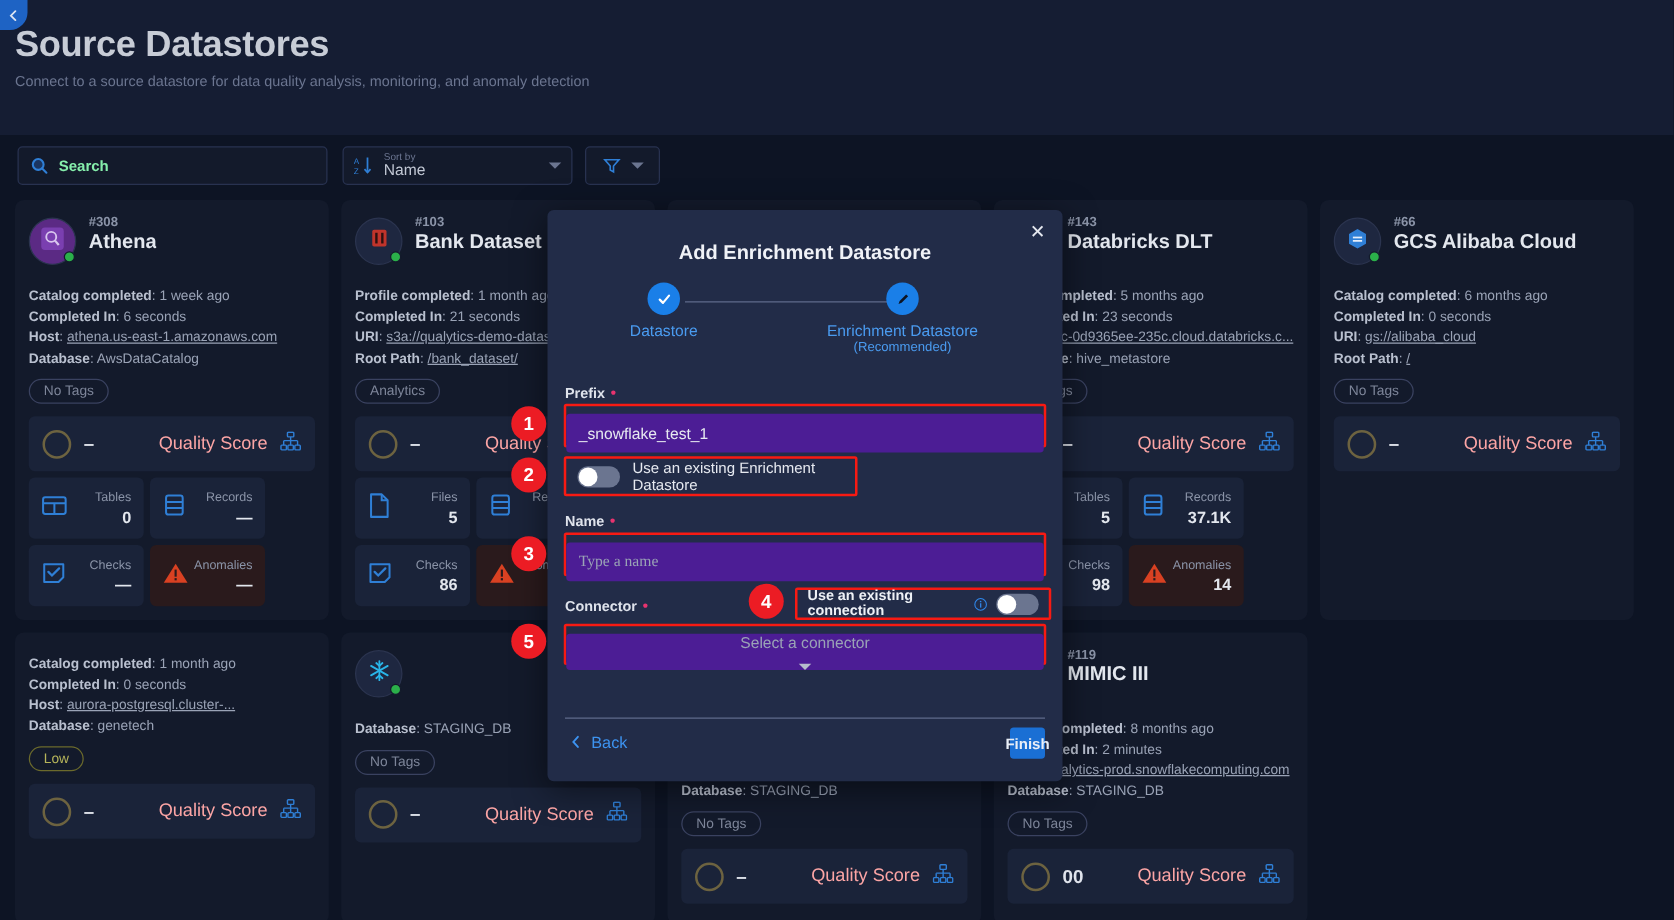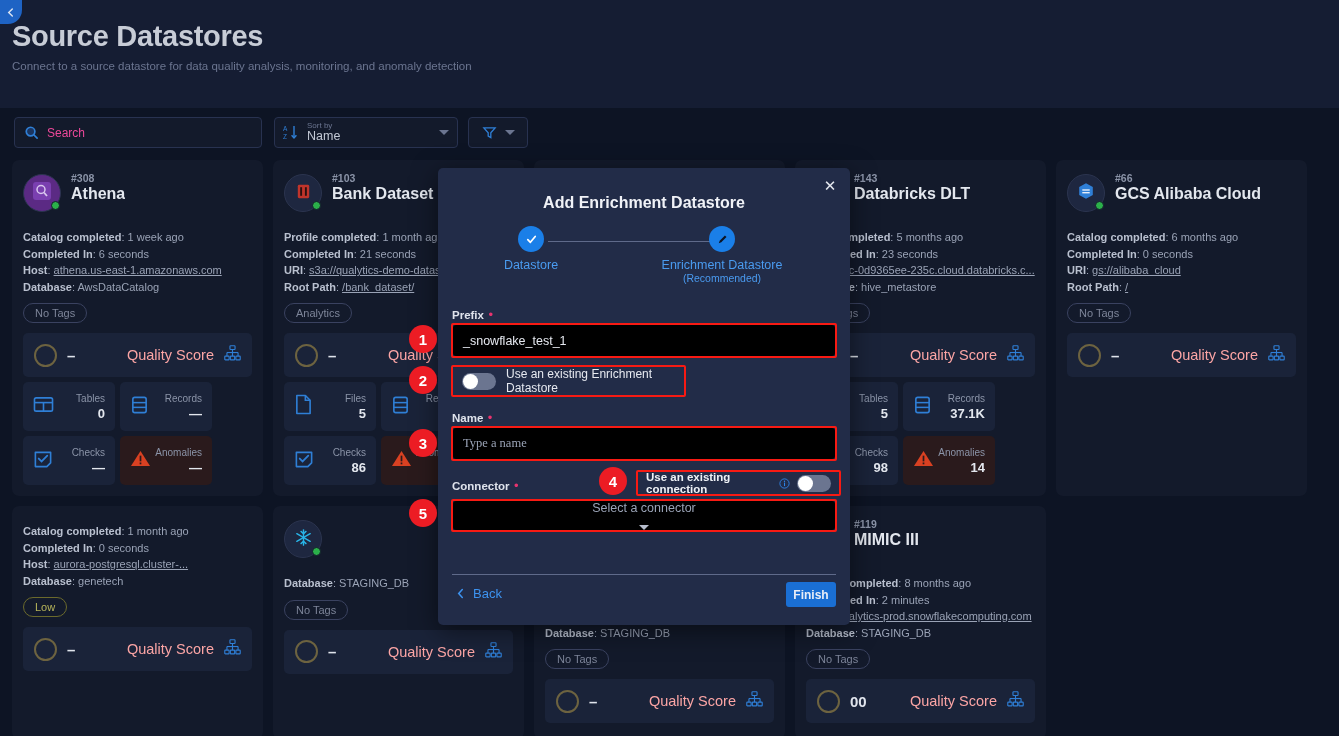--- a/index.html
+++ b/index.html
@@ -32,21 +32,21 @@
     font-size: 11.5px; color: #6b7590;
   }
 
   
   .toolbar { position: absolute; left: 0; top: 108px; width: 1339px; height: 52px; }
   .search-box {
     position: absolute; left: 14px; top: 9px; width: 248px; height: 31px;
     background: #131a2b; border: 1px solid #283250; border-radius: 4px;
     display: flex; align-items: center; padding: 0 9px; gap: 8px;
   }
-  .search-box .ph { font-size: 12px; color: #ec4899; }
+  .search-box .ph { font-size: 12px; color: #86efac; font-weight: bold; }
   .sort-box {
     position: absolute; left: 274px; top: 9px; width: 184px; height: 31px;
     background: #131a2b; border: 1px solid #283250; border-radius: 4px;
     display: flex; align-items: center; padding: 0 8px; gap: 8px;
   }
   .sort-text { display: flex; flex-direction: column; line-height: 1.05; flex: 1; }
   .sort-label { font-size: 8px; color: #6b7590; }
   .sort-value { font-size: 12.5px; color: #c2c8d4; }
   .filter-box {
     position: absolute; left: 468px; top: 9px; width: 60px; height: 31px;
@@ -131,22 +131,22 @@
   .step-circle {
     width: 26px; height: 26px; border-radius: 50%; background: #1a7fe8;
     margin: 0 auto; display: flex; align-items: center; justify-content: center;
   }
   .step-lab { font-size: 12.5px; color: #4a9bf0; margin-top: 6px; }
   .step-sub { font-size: 10.5px; color: #4a9bf0; }
   .field-label { font-size: 11.5px; font-weight: bold; color: #dfe3ec; }
   .req { color: #e8336f; font-size: 13px; }
   .hl { border: 2px solid #f81a13; border-radius: 2px; }
   .inp {
-    height: 31px; background: #000000; border: 1px solid #4d5876; border-radius: 3px;
-    display: flex; align-items: center; padding: 0 10px; font-size: 12.5px; color: #e6e9f0;
+    height: 31px; background: #4c1d95; border: 1px solid #4d5876; border-radius: 3px;
+    display: flex; align-items: center; padding: 0 10px; font-size: 12.5px; color: #e6e9f0; margin-top: 6px;
   }
   .inp.placeholder { color: #9aa3b6; }
   .toggle {
     width: 34px; height: 17px; border-radius: 9px; background: #6b7590;
     position: relative; flex: 0 0 34px;
   }
   .toggle .knob {
     position: absolute; left: 1px; top: 1px; width: 15px; height: 15px;
     border-radius: 50%; background: #ffffff;
   }
@@ -154,21 +154,21 @@
     position: absolute; width: 28px; height: 28px; border-radius: 50%;
     background: #ec1c24; color: #fff; font-size: 15px; font-weight: bold;
     display: flex; align-items: center; justify-content: center; z-index: 60;
   }
   .modal-div { position: absolute; left: 14px; right: 14px; top: 406px; height: 1px; background: #5f6a8a; }
   .back-btn {
     position: absolute; left: 18px; top: 418px; display: flex; align-items: center;
     gap: 8px; font-size: 13px; color: #3d93f0; cursor: pointer;
   }
   .finish-btn {
-    position: absolute; right: 14px; top: 414px; width: 50px; height: 25px;
+    position: absolute; right: 14px; top: 414px; width: 28px; height: 25px;
     background: #1a6fd4; border-radius: 3px; color: #e9eef7; font-size: 12px;
     font-weight: bold; display: flex; align-items: center; justify-content: center; cursor: pointer;
   }
 </style>
 </head>
 <body>
 
 <div class="app">
 
   <div class="header">

